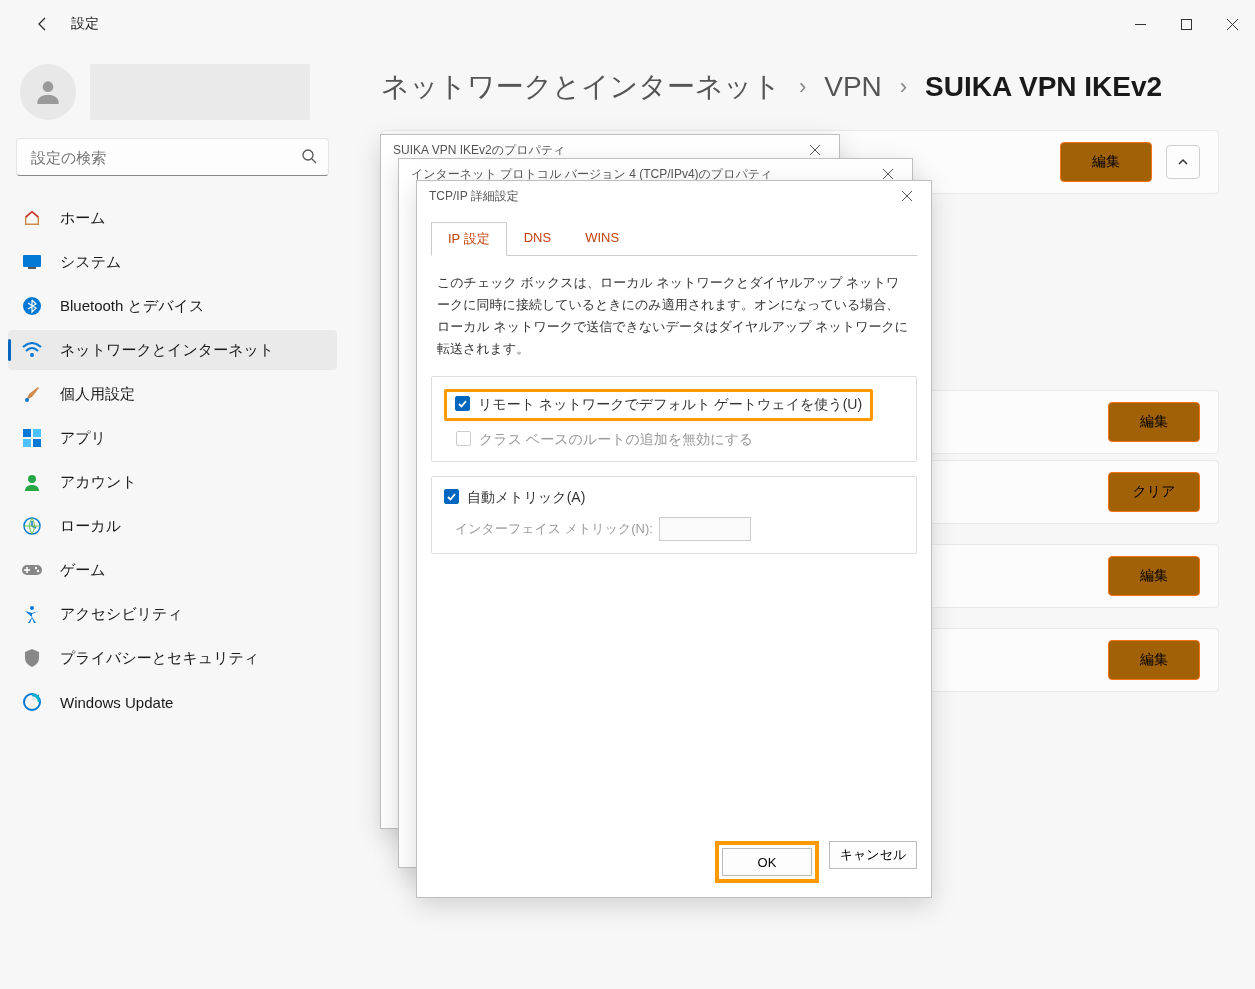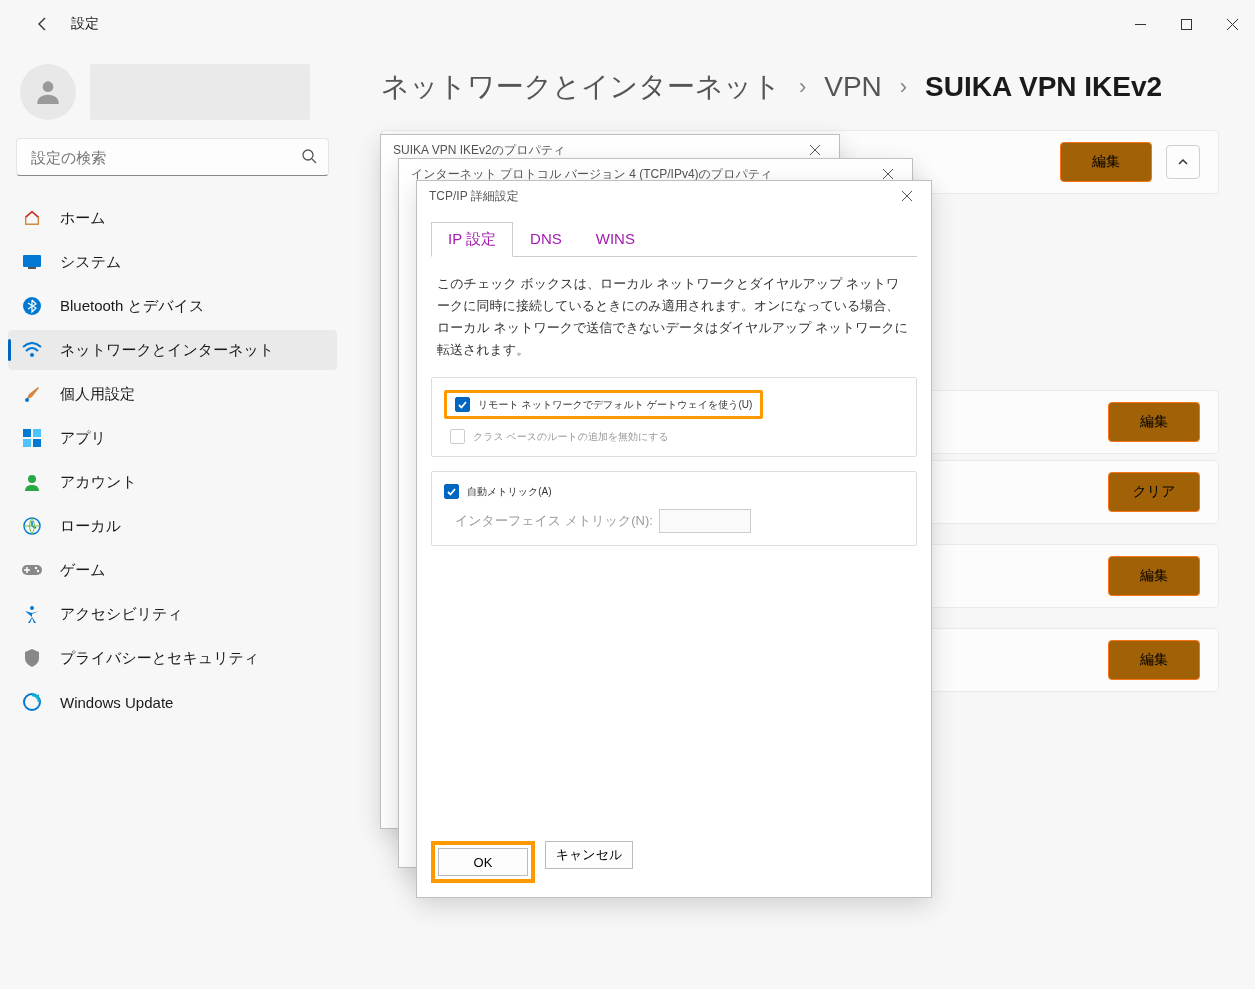--- a/index.html
+++ b/index.html
@@ -31,36 +31,36 @@
 .chev-box{width:34px;height:34px;border:1px solid #d0d0d0;border-radius:4px;display:flex;align-items:center;justify-content:center;background:#fdfdfd;cursor:pointer}
 
 .dlg{position:absolute;background:#fff;border:1px solid #bfbfbf;box-shadow:0 8px 24px rgba(0,0,0,0.15)}
 .dlg-title{height:30px;display:flex;align-items:center;padding:0 12px;font-size:12px;color:#555;justify-content:space-between}
 .dlg-close{width:24px;height:24px;display:flex;align-items:center;justify-content:center;color:#555;cursor:pointer}
 .dlg1{left:380px;top:134px;width:460px;height:695px;z-index:1}
 .dlg2{left:398px;top:158px;width:515px;height:710px;z-index:2}
 .dlg3{left:416px;top:180px;width:516px;height:718px;z-index:3;display:flex;flex-direction:column}
 .dlg3-body{flex:1;padding:10px 14px 0 14px;font-size:13px;color:#333}
 .tabs{display:flex;border-bottom:1px solid #ccc;margin-bottom:16px}
-.tab{padding:7px 16px;font-size:15px;color:#a21caf;cursor:pointer;border:1px solid transparent;position:relative;top:1px}
+.tab{padding:7px 16px;font-size:13px;color:#c2410c;cursor:pointer;border:1px solid transparent;position:relative;top:1px}
 .tab.sel{border:1px solid #ccc;border-bottom:1px solid #fff;background:#fff}
 .desc{font-size:13px;color:#333;line-height:1.7;padding:0 6px 16px 6px}
 .group{border:1px solid #ddd;border-radius:2px;padding:12px 12px;margin-bottom:14px}
-.chk-row{display:flex;align-items:center;gap:8px;font-size:10px;color:#333;margin-bottom:10px}
+.chk-row{display:flex;align-items:flex-start;gap:8px;font-size:14px;color:#333;margin-bottom:10px}
 .chk-row:last-child{margin-bottom:0}
 .chk{width:15px;height:15px;border:1px solid #888;border-radius:2px;display:inline-flex;align-items:center;justify-content:center;flex-shrink:0}
 .chk.on{background:#0067c0;border-color:#0067c0}
 .chk.on svg{display:block}
 .chk svg{display:none}
 .chk-row.disabled{color:#999}
 .chk-row.disabled .chk{border-color:#ccc}
 .metric-lbl{font-size:13px;color:#9b9b9b;margin-left:11px}
 .metric-in{width:92px;height:24px;border:1px solid #ccc;margin-left:6px}
 .hl{border:3px solid #ff9900;border-radius:2px;padding:4px 8px;display:inline-flex}
-.dlg-footer{display:flex;gap:10px;padding:14px}
+.dlg-footer{display:flex;justify-content:flex-end;gap:10px;padding:14px}
 .dlg-btn{height:28px;min-width:88px;border:1px solid #bbb;background:#fdfdfd;font-size:13px;cursor:pointer}
 .ok-hl{border:4px solid #ff9900;padding:3px;display:inline-block}
 .ok-hl .dlg-btn{min-width:90px}
 </style>
 </head>
 <body>
 
 <div class="titlebar">
   <div class="back-btn">
     <svg width="16" height="16" viewBox="0 0 16 16">
@@ -297,21 +297,21 @@
       <div class="hl">
         <label class="chk-row">
           <span class="chk on">
               <svg width="11" height="11" viewBox="0 0 11 11">
                 <path d="M2 6 L4.5 8.5 L9 3" stroke="#fff" fill="none" stroke-width="1.8"></path>
               </svg>
             </span>
           <span>リモート ネットワークでデフォルト ゲートウェイを使う(U)</span>
         </label>
       </div>
-      <label class="chk-row disabled" style="margin-top:10px;margin-left:6px">
+      <label class="chk-row disabled" style="margin-top:10px;margin-left:12px">
         <span class="chk"></span>
         <span>クラス ベースのルートの追加を無効にする</span>
       </label>
     </div>
     <div class="group">
       <label class="chk-row">
         <span class="chk on">
             <svg width="11" height="11" viewBox="0 0 11 11">
               <path d="M2 6 L4.5 8.5 L9 3" stroke="#fff" fill="none" stroke-width="1.8"></path>
             </svg>

